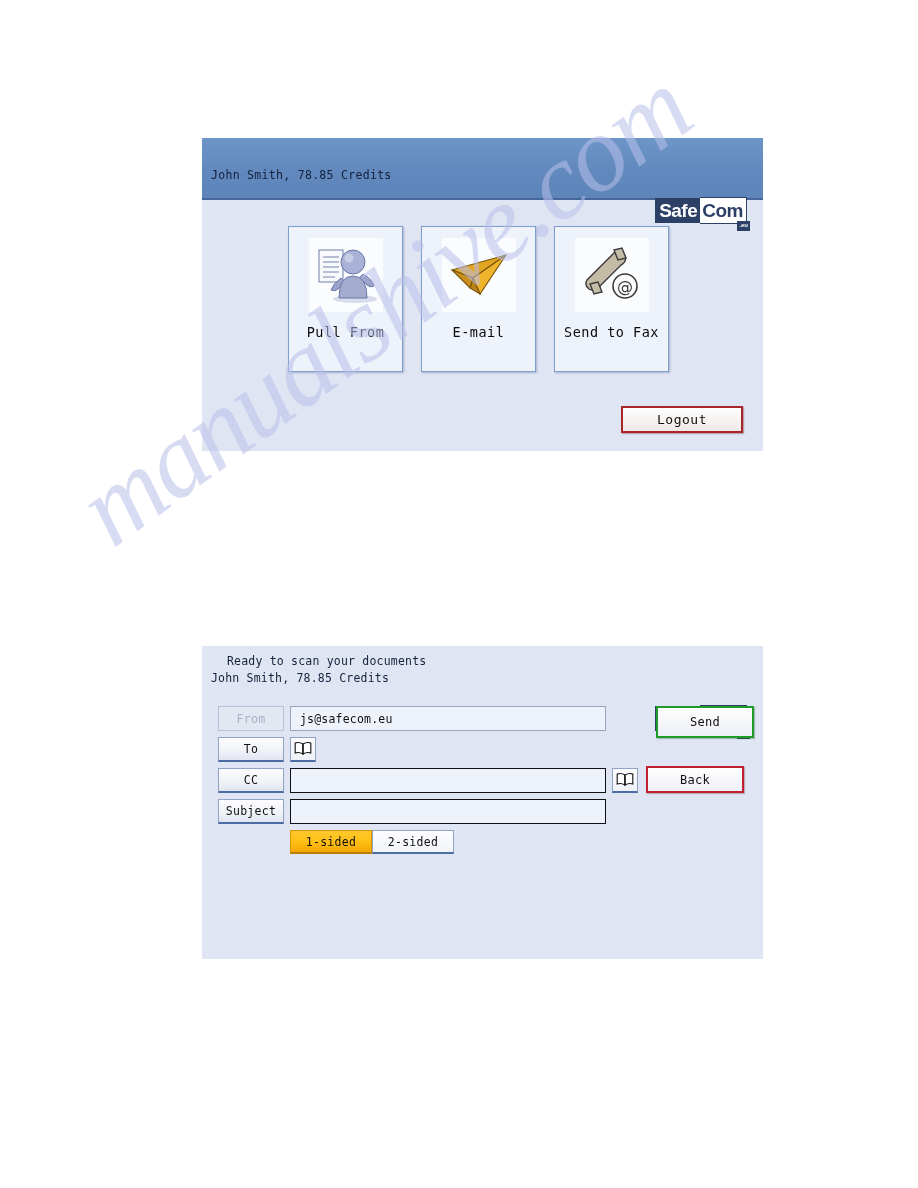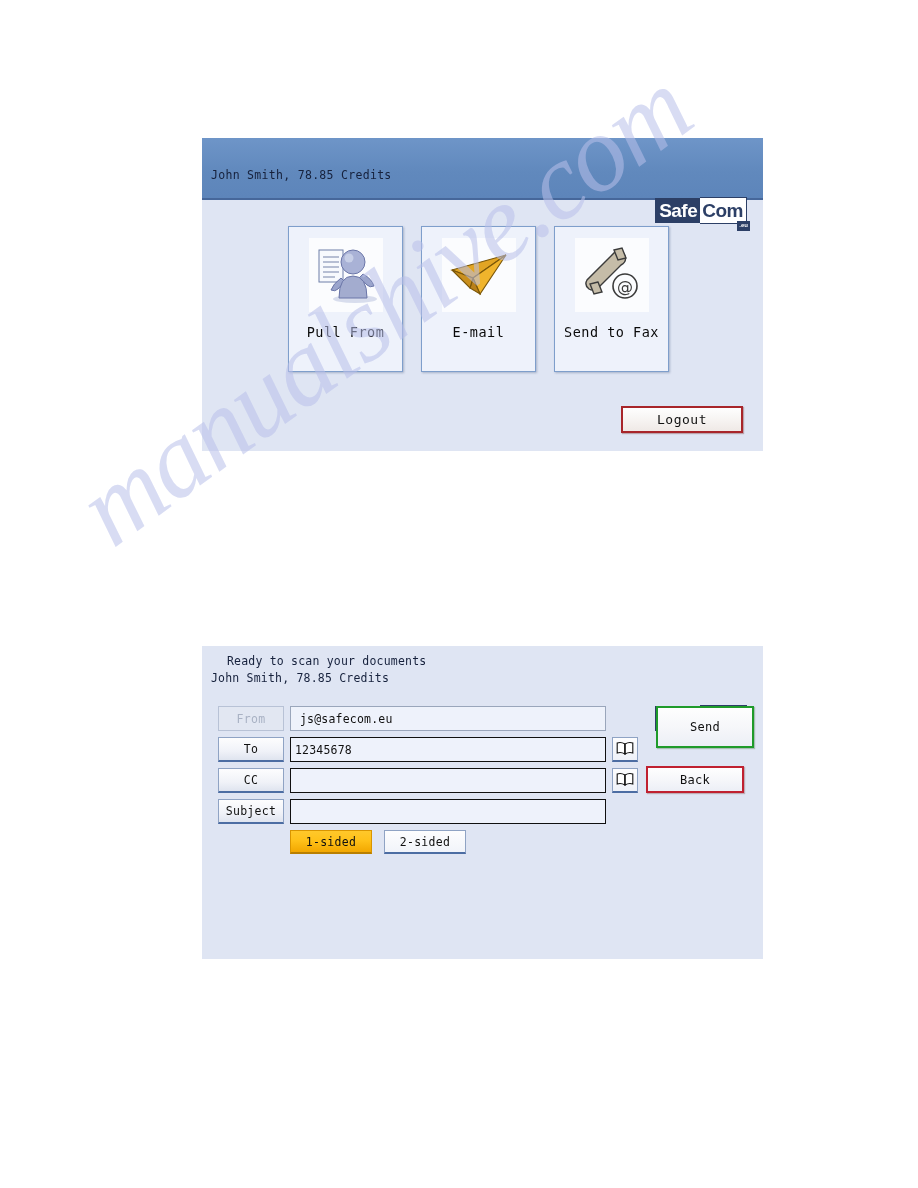--- a/index.html
+++ b/index.html
@@ -206,21 +206,21 @@
     display: flex; align-items: center; justify-content: center;
     flex: none;
   }
   .book-spacer { margin-left: 6px; width: 26px; height: 25px; flex: none; }
 
   
   .sided {
     position: absolute;
     left: 88px; top: 184px;
     display: flex;
-    gap: 12px;
+    gap: 0;
   }
   .sided-btn {
     width: 82px; height: 24px;
     display: flex; align-items: center; justify-content: center;
     font-size: 11.5px; color: #101010;
     letter-spacing: .3px;
   }
   .sided-btn.on {
     background: linear-gradient(to bottom,#ffc82b 0%,#ffc119 45%,#f2a700 100%);
     border: 1px solid #d99500;
@@ -228,21 +228,21 @@
   }
   .sided-btn.off {
     background: linear-gradient(to bottom,#fdfdfe 0%,#f1f4fa 100%);
     border: 1px solid #8fa3c4;
     border-bottom: 2px solid #4c6da3;
   }
 
   
   .act-btn {
     position: absolute;
-    width: 98px; height: 42px;
+    width: 98px; height: 32px;
     display: flex; align-items: center; justify-content: center;
     font-size: 12px; color: #101010;
     letter-spacing: .3px;
     background: linear-gradient(to bottom,#fefefe 0%,#f6f7fa 50%,#eceff6 100%);
   }
   .act-send {
     left: 454px; top: 60px;
     border: 2px solid #1f9b2a;
     box-shadow: 1px 1px 1px rgba(40,100,40,.3);
   }
@@ -341,21 +341,20 @@
     <div class="form">
 
       <div class="form-row">
         <div class="field-label disabled">From</div>
         <div class="field-input soft" placeholder="">js@safecom.eu</div>
         <div class="book-spacer"></div>
       </div>
 
       <div class="form-row">
         <div class="field-label">To</div>
-        <div class="field-input" placeholder="">12345678</div>
         <div class="book-btn">
           <span>
             <svg width="18" height="14" viewBox="0 0 18 14">
               <path d="M9 3 Q5 0.6 1.2 2 L1.2 12 Q5 10.6 9 13 Z" fill="#ffffff" stroke="#111" stroke-width="1.1"></path>
               <path d="M9 3 Q13 0.6 16.8 2 L16.8 12 Q13 10.6 9 13 Z" fill="#ffffff" stroke="#111" stroke-width="1.1"></path>
               <line x1="9" y1="3" x2="9" y2="13" stroke="#111" stroke-width="1.1"></line>
             </svg>
           </span>
         </div>
       </div>

